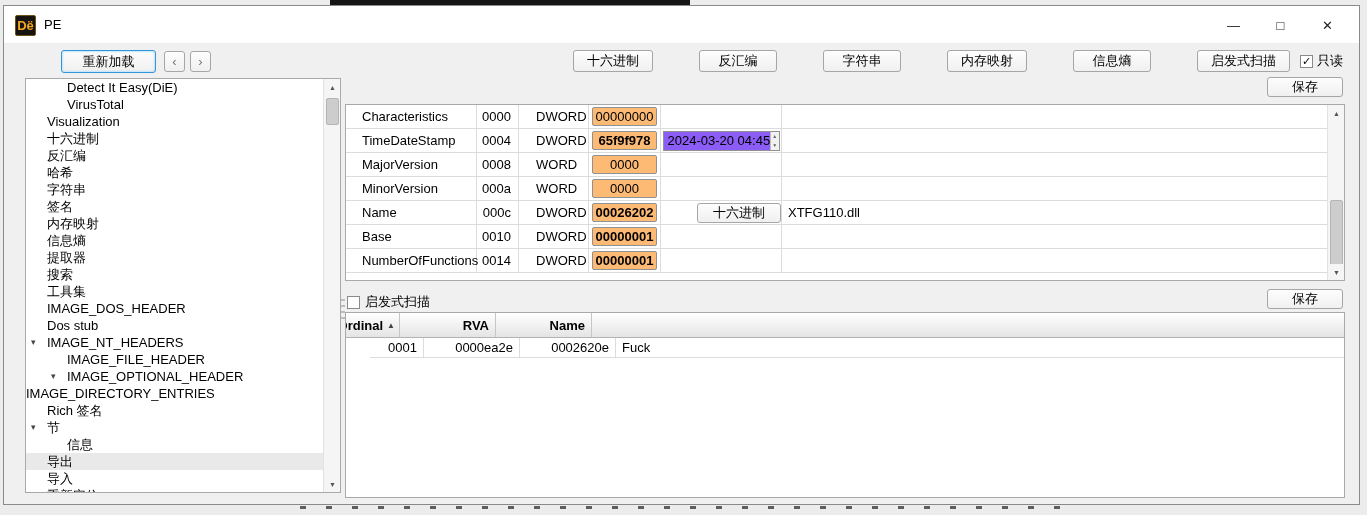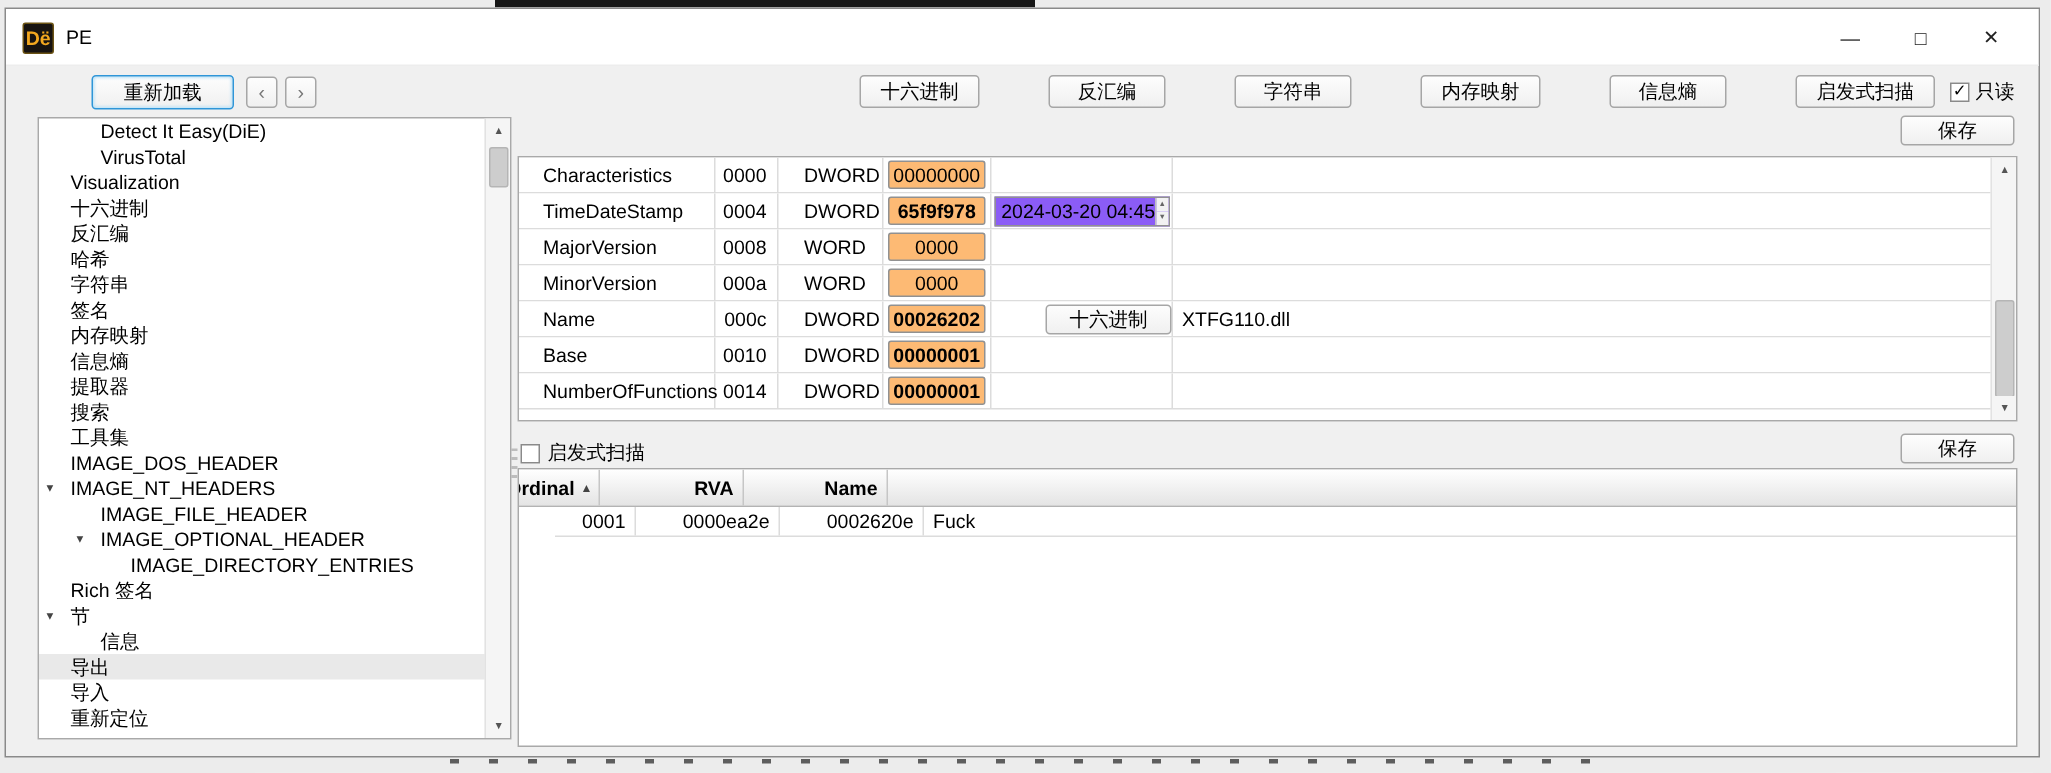--- a/index.html
+++ b/index.html
@@ -41,21 +41,21 @@
 
   .btn-save-top { position:absolute; right:16px; top:71px; width:76px; height:20px; }
   .btn-save-bottom { position:absolute; right:16px; top:283px; width:76px; height:20px; }
 
   
   .tree { position:absolute; left:21px; top:72px; width:316px; height:415px; background:#fff;
     border:1px solid #a9a9a9; overflow:hidden; }
   .tree-items { position:absolute; left:0; top:0; width:298px; }
   .titem { position:relative; height:17px; line-height:17px; white-space:nowrap; }
   .titem.sel { background:#e9e9e9; }
-  .ind1 { padding-left:21px; } .ind2 { padding-left:41px; } .ind3 { padding-left:61px; }
+  .ind1 { padding-left:21px; } .ind2 { padding-left:41px; } .ind3 { }
   .tarrow { position:absolute; top:0; font-size:9px; color:#444; }
   .tarrow.a1 { left:5px; } .tarrow.a2 { left:25px; }
 
   
   .vscroll { position:absolute; right:0; top:0; width:17px; height:100%; background:#f5f5f5; border-left:1px solid #e2e2e2; }
   .sbtn { position:absolute; left:0; width:17px; height:16px; display:flex; align-items:center; justify-content:center;
     font-size:7px; color:#555; background:#f5f5f5; }
   .sbtn.up { top:0; } .sbtn.down { bottom:0; }
   .sthumb { position:absolute; left:2px; width:13px; background:#cdcdcd; border:1px solid #b5b5b5; border-radius:2px; }
 
@@ -161,20 +161,21 @@
         <div class="titem ind1"><span>反汇编</span></div>
         <div class="titem ind1"><span>哈希</span></div>
         <div class="titem ind1"><span>字符串</span></div>
         <div class="titem ind1"><span>签名</span></div>
         <div class="titem ind1"><span>内存映射</span></div>
         <div class="titem ind1"><span>信息熵</span></div>
         <div class="titem ind1"><span>提取器</span></div>
         <div class="titem ind1"><span>搜索</span></div>
         <div class="titem ind1"><span>工具集</span></div>
         <div class="titem ind1"><span>IMAGE_DOS_HEADER</span></div>
+        <div class="titem ind1"><span>Dos stub</span></div>
         <div class="titem ind1"><span class="tarrow a1">▾</span><span>IMAGE_NT_HEADERS</span></div>
         <div class="titem ind2"><span>IMAGE_FILE_HEADER</span></div>
         <div class="titem ind2"><span class="tarrow a2">▾</span><span>IMAGE_OPTIONAL_HEADER</span></div>
         <div class="titem ind3"><span>IMAGE_DIRECTORY_ENTRIES</span></div>
         <div class="titem ind1"><span>Rich 签名</span></div>
         <div class="titem ind1"><span class="tarrow a1">▾</span><span>节</span></div>
         <div class="titem ind2"><span>信息</span></div>
         <div class="titem ind1 sel"><span>导出</span></div>
         <div class="titem ind1"><span>导入</span></div>
         <div class="titem ind1"><span>重新定位</span></div>

